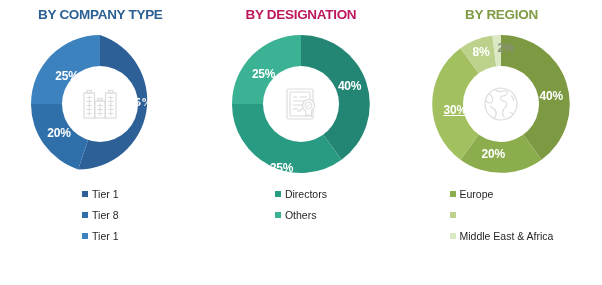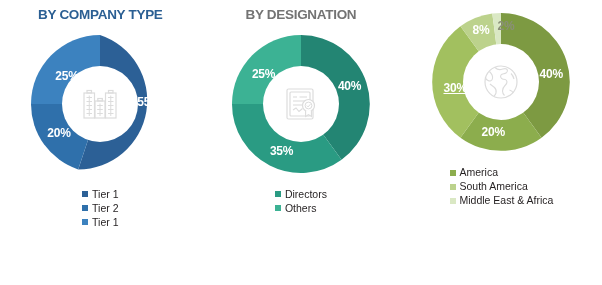--- a/index.html
+++ b/index.html
@@ -74,21 +74,21 @@
     pointer-events: none;
   }
   .slice-label.dark {
     color: #8a8f78;
   }
   .legend {
     margin-top: 9px;
     display: flex;
     flex-direction: column;
     align-items: flex-start;
-    gap: 1px;
+    gap: 8px;
   }
   .legend-item {
     display: flex;
     flex-direction: row;
     align-items: center;
     height: 13px;
   }
   .legend-swatch {
     width: 6px;
     height: 6px;
@@ -144,43 +144,43 @@
               <line x1="18.2" y1="26.5" x2="23.8" y2="26.5"></line>
               <line x1="18.2" y1="30.5" x2="23.8" y2="30.5"></line>
               <line x1="10.25" y1="12.5" x2="10.25" y2="33"></line>
               <line x1="31.75" y1="12.5" x2="31.75" y2="33"></line>
               <line x1="21" y1="20.5" x2="21" y2="33"></line>
             </g>
           </svg>
         </span>
       </div>
 
-      <div class="slice-label" style="left:112px;top:66px;">55%</div>
+      <div class="slice-label" style="left:104px;top:66px;font-family:Liberation Serif, serif;">55%</div>
       <div class="slice-label" style="left:22px;top:97px;">20%</div>
       <div class="slice-label" style="left:30px;top:40px;">25%</div>
     </div>
 
     <div class="legend">
       <div class="legend-item">
         <span class="legend-swatch" style="background:#2c6096;"></span>
         <span class="legend-label">Tier 1</span>
       </div>
       <div class="legend-item">
         <span class="legend-swatch" style="background:#2f70ab;"></span>
-        <span class="legend-label">Tier 2</span>
+        <span class="legend-label">Tier 8</span>
       </div>
       <div class="legend-item">
         <span class="legend-swatch" style="background:#3c82bf;"></span>
         <span class="legend-label">Tier 1</span>
       </div>
     </div>
   </div>
 
   <div class="panel">
-    <div class="panel-title" style="color:#737373;">BY DESIGNATION</div>
+    <div class="panel-title" style="color:#be185d;">BY DESIGNATION</div>
 
     <div class="donut-wrap">
       <svg class="donut-svg" width="150" height="150" viewBox="0 0 150 150">
 
         <path d="M 75 6 A 69 69 0 0 1 115.5596 130.6869 L 75 75 Z" fill="#238573"></path>
 
         <path d="M 115.5596 130.6869 A 69 69 0 0 1 6 75 L 75 75 Z" fill="#2a9b83"></path>
 
         <path d="M 6 75 A 69 69 0 0 1 75 6 L 75 75 Z" fill="#3cb294"></path>
       </svg>
@@ -199,37 +199,38 @@
             </g>
             <circle cx="28.5" cy="22.5" r="6" fill="#ffffff" stroke="#dcdcdc" stroke-width="1.2"></circle>
             <circle cx="28.5" cy="22.5" r="3.4" stroke="#dcdcdc" stroke-width="1"></circle>
             <path d="M 26.8 22.6 L 28.1 23.9 L 30.4 21.2" stroke="#dcdcdc" stroke-width="1"></path>
             <path d="M 25.6 27.2 L 25.6 33.5 L 28.5 31.6 L 31.4 33.5 L 31.4 27.2" fill="#ffffff" stroke="#dcdcdc" stroke-width="1.1"></path>
           </svg>
         </span>
       </div>
 
       <div class="slice-label" style="left:112px;top:50px;">40%</div>
-      <div class="slice-label" style="left:44px;top:115px;">35%</div>
+      <div class="slice-label" style="left:44px;top:132px;">35%</div>
       <div class="slice-label" style="left:26px;top:38px;">25%</div>
     </div>
 
     <div class="legend">
       <div class="legend-item">
         <span class="legend-swatch" style="background:#2a9b83;"></span>
         <span class="legend-label">Directors</span>
       </div>
       <div class="legend-item">
         <span class="legend-swatch" style="background:#3cb294;"></span>
         <span class="legend-label">Others</span>
       </div>
     </div>
   </div>
 
   <div class="panel">
+    <div class="panel-title" style="color:#7f9b46;">BY REGION</div>
 
     <div class="donut-wrap">
       <svg class="donut-svg" width="150" height="150" viewBox="0 0 150 150">
 
         <path d="M 75 6 A 69 69 0 0 1 115.5596 130.6869 L 75 75 Z" fill="#7d9a42"></path>
 
         <path d="M 115.5596 130.6869 A 69 69 0 0 1 34.4404 130.6869 L 75 75 Z" fill="#8cad4d"></path>
 
         <path d="M 34.4404 130.6869 A 69 69 0 0 1 34.4404 19.3131 L 75 75 Z" fill="#a2c05f"></path>
 
@@ -256,25 +257,24 @@
       <div class="slice-label" style="left:113px;top:60px;">40%</div>
       <div class="slice-label" style="left:55px;top:118px;">20%</div>
       <div class="slice-label" style="left:17px;top:74px;text-decoration:underline;">30%</div>
       <div class="slice-label" style="left:46px;top:16px;">8%</div>
       <div class="slice-label dark" style="left:71px;top:12px;">2%</div>
     </div>
 
     <div class="legend">
       <div class="legend-item">
         <span class="legend-swatch" style="background:#8cad4d;"></span>
-        <span class="legend-label">America</span>
+        <span class="legend-label">Europe</span>
       </div>
       <div class="legend-item">
         <span class="legend-swatch" style="background:#bcd28c;"></span>
-        <span class="legend-label">South America</span>
       </div>
       <div class="legend-item">
         <span class="legend-swatch" style="background:#dae8c4;"></span>
         <span class="legend-label">Middle East &amp; Africa</span>
       </div>
     </div>
   </div>
 
 </div>
 

